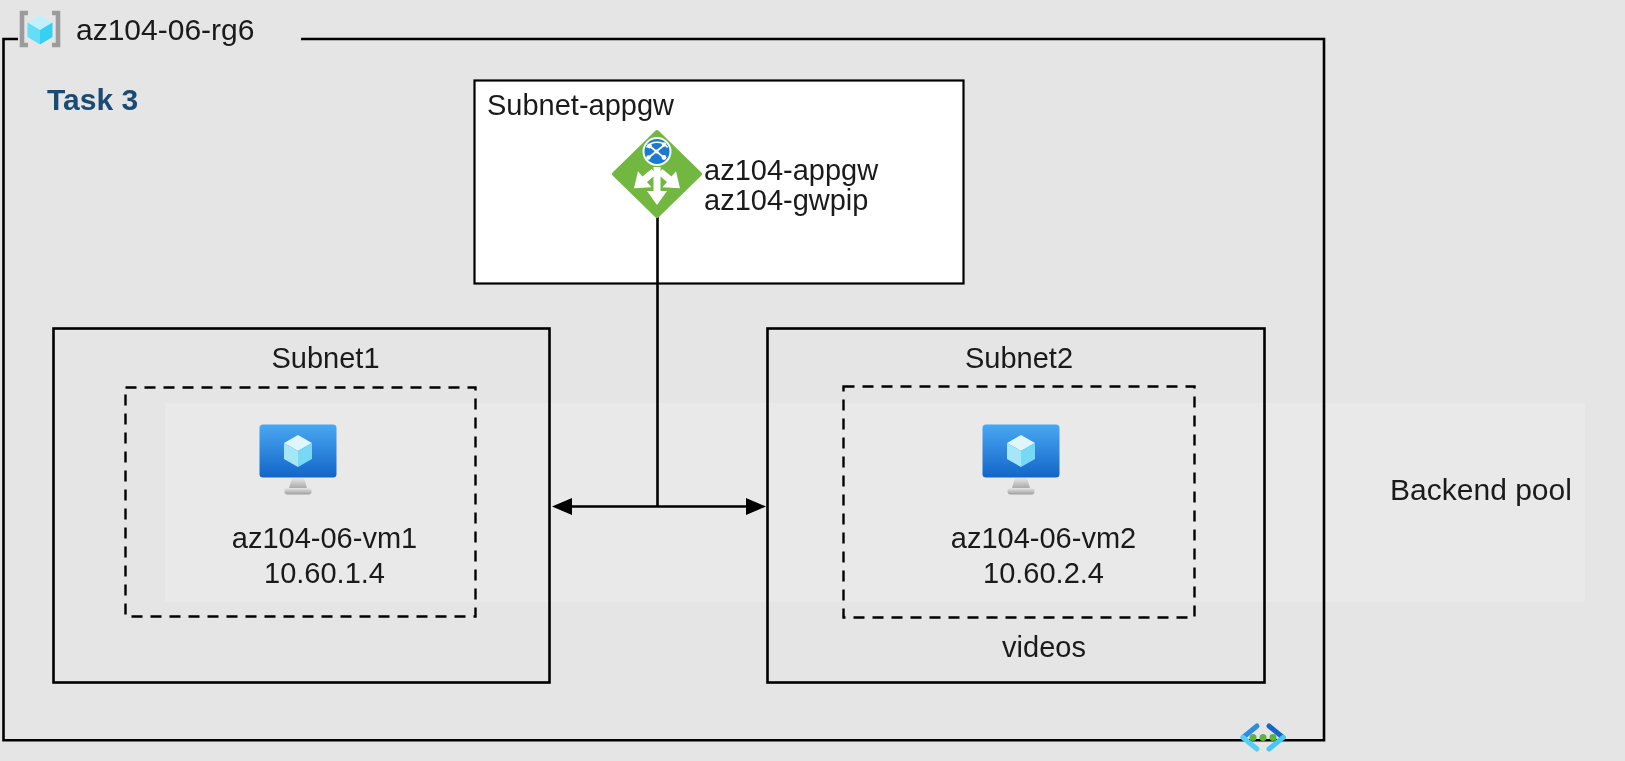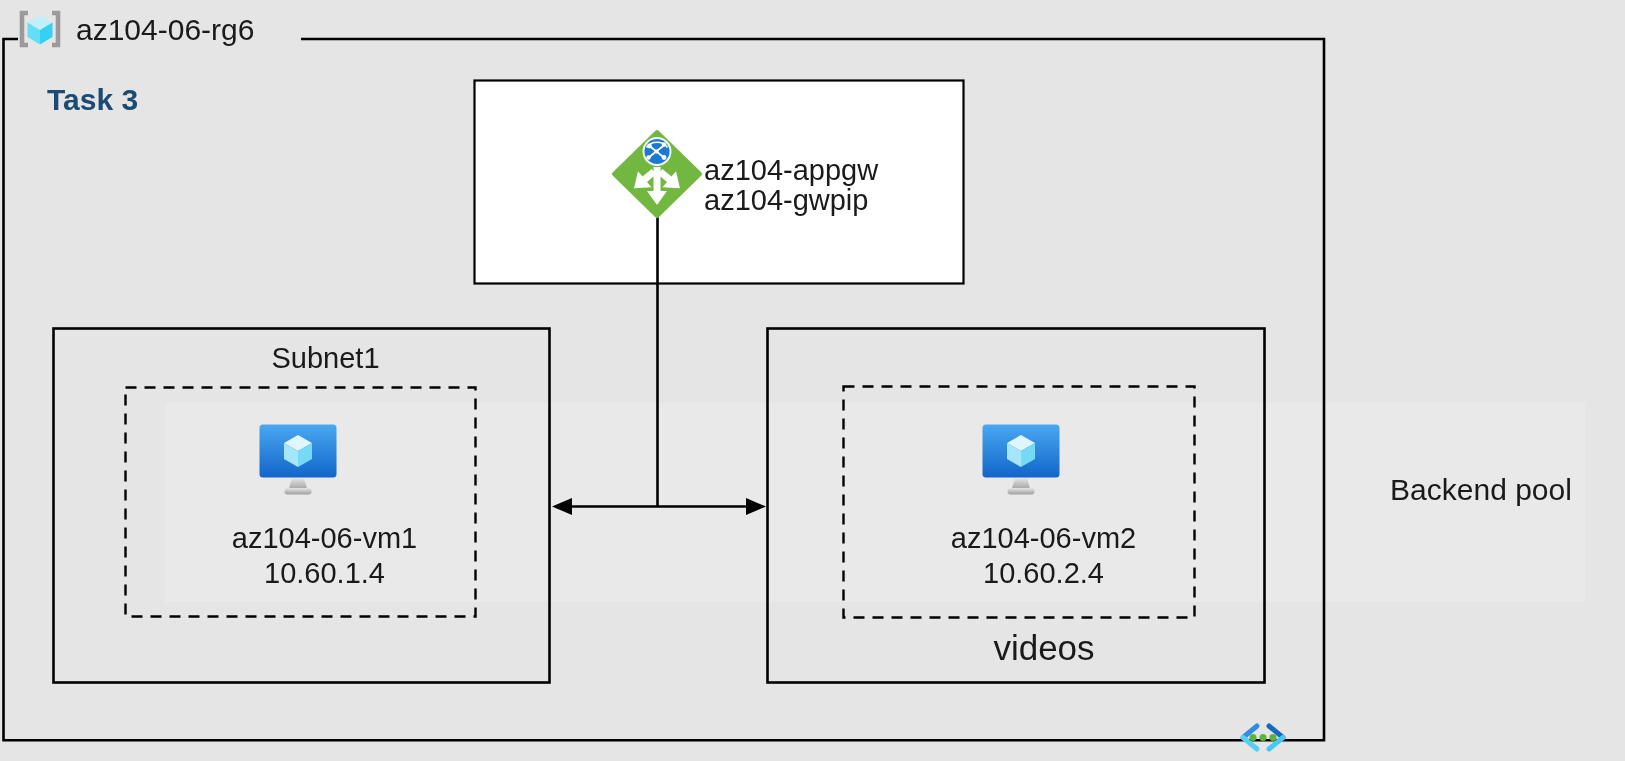--- a/index.html
+++ b/index.html
@@ -17,21 +17,21 @@
   .appgw-line1{left:704px;top:152px;font-size:29px;line-height:36px;}
   .appgw-line2{left:704px;top:182px;font-size:29px;line-height:36px;}
   .ctr{text-align:center;padding-left:24px;}
   .subnet1-title{left:53px;width:497px;top:341px;font-size:29px;line-height:34px;}
   .subnet2-title{left:795px;width:400px;top:341px;font-size:29px;line-height:34px;}
   .vm1-name{left:125px;width:351px;top:521px;font-size:29px;line-height:35px;}
   .vm1-ip{left:125px;width:351px;top:556px;font-size:29px;line-height:35px;}
   .vm2-name{left:844px;width:351px;top:521px;font-size:29px;line-height:35px;}
   .vm2-ip{left:844px;width:351px;top:556px;font-size:29px;line-height:35px;}
   .images-label{left:76px;width:400px;top:630px;font-size:29px;line-height:35px;}
-  .videos-label{left:820px;width:400px;top:630px;font-size:35px;line-height:35px;}
+  .videos-label{left:820px;width:400px;top:630px;font-size:29px;line-height:35px;}
   .backend-label{left:1257px;width:400px;top:472px;font-size:30px;line-height:36px;}
   .icon{display:block;}
   .rg-icon{left:17px;top:9px;}
   .appgw-icon{left:611px;top:129px;}
   .vm1-icon{left:258px;top:423px;}
   .vm2-icon{left:981px;top:423px;}
   .vnet-icon{left:1236px;top:720px;}
 </style>
 </head>
 <body>
@@ -66,20 +66,21 @@
     <path d="M11,4 L5,4 L5,36 L11,36" fill="none" stroke="#9B9B9B" stroke-width="4.6"></path>
     <path d="M35,4 L41,4 L41,36 L35,36" fill="none" stroke="#9B9B9B" stroke-width="4.6"></path>
     <polygon points="23,6 35.5,13.5 23,21 10.5,13.5" fill="#C3EFFA"></polygon>
     <polygon points="10.5,13.5 23,21 23,35.5 10.5,28" fill="#62DFF7"></polygon>
     <polygon points="35.5,13.5 23,21 23,35.5 35.5,28" fill="#35D0F2"></polygon>
   </svg>
   <div class="abs txt rg-title">az104-06-rg6</div>
 
   <div class="abs txt task">Task 3</div>
 
+  <div class="abs txt appgw-label">Subnet-appgw</div>
 
   <svg class="abs icon appgw-icon" width="92" height="90" viewBox="0 0 92 90">
     <polygon points="46,3 89,45 46,87 3,45" fill="#72B840" stroke="#72B840" stroke-width="4" stroke-linejoin="round"></polygon>
     <g fill="#fff">
       <path d="M42.5,40 L49.5,40 L49.5,52 L56.5,52 L46,66 L35.5,52 L42.5,52 Z" transform="rotate(50 46 40) translate(0 4)"></path>
       <path d="M42.5,40 L49.5,40 L49.5,52 L56.5,52 L46,66 L35.5,52 L42.5,52 Z" transform="rotate(-50 46 40) translate(0 4)"></path>
       <path d="M42.5,38 L49.5,38 L49.5,62 L56,62 L46,76 L36,62 L42.5,62 Z"></path>
     </g>
     <circle cx="46" cy="22.5" r="13.5" fill="#1B79D2" stroke="#F4F9F2" stroke-width="2"></circle>
     <g stroke="#fff" stroke-width="1.7" fill="none">
@@ -113,20 +114,21 @@
     <rect x="1.5" y="1.5" width="77" height="53" rx="3.5" fill="url(#vmBlue)"></rect>
     <polygon points="40,12 54,20 40,28 26,20" fill="#DFF6FD"></polygon>
     <polygon points="26,20 40,28 40,44 26,36" fill="#A5E6F8"></polygon>
     <polygon points="54,20 40,28 40,44 54,36" fill="#76D9F6"></polygon>
     <polygon points="34,55 46,55 49.5,67 30.5,67" fill="url(#vmGray)"></polygon>
     <rect x="26.5" y="65" width="27" height="6.5" rx="3" fill="url(#vmGray)"></rect>
   </svg>
   <div class="abs txt ctr vm1-name">az104-06-vm1</div>
   <div class="abs txt ctr vm1-ip">10.60.1.4</div>
 
+  <div class="abs txt ctr subnet2-title">Subnet2</div>
   <svg class="abs icon vm2-icon" width="80" height="76" viewBox="0 0 80 76">
     <rect x="1.5" y="1.5" width="77" height="53" rx="3.5" fill="url(#vmBlue)"></rect>
     <polygon points="40,12 54,20 40,28 26,20" fill="#DFF6FD"></polygon>
     <polygon points="26,20 40,28 40,44 26,36" fill="#A5E6F8"></polygon>
     <polygon points="54,20 40,28 40,44 54,36" fill="#76D9F6"></polygon>
     <polygon points="34,55 46,55 49.5,67 30.5,67" fill="url(#vmGray)"></polygon>
     <rect x="26.5" y="65" width="27" height="6.5" rx="3" fill="url(#vmGray)"></rect>
   </svg>
   <div class="abs txt ctr vm2-name">az104-06-vm2</div>
   <div class="abs txt ctr vm2-ip">10.60.2.4</div>

